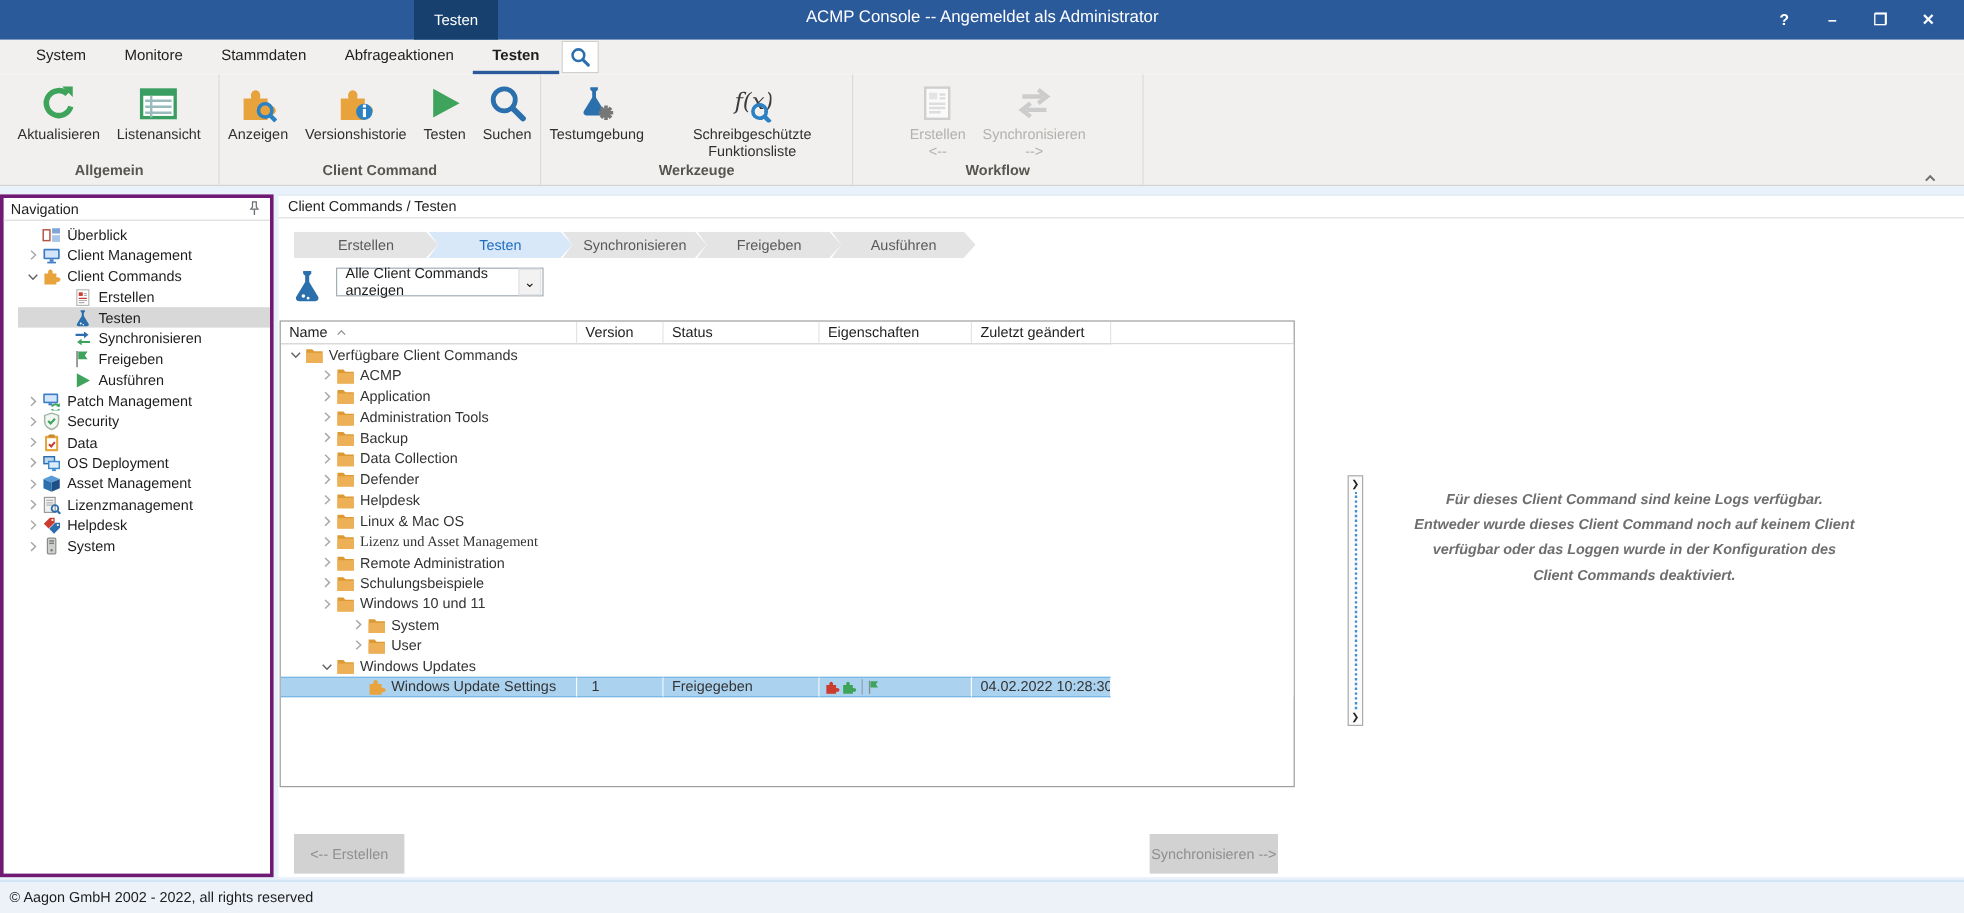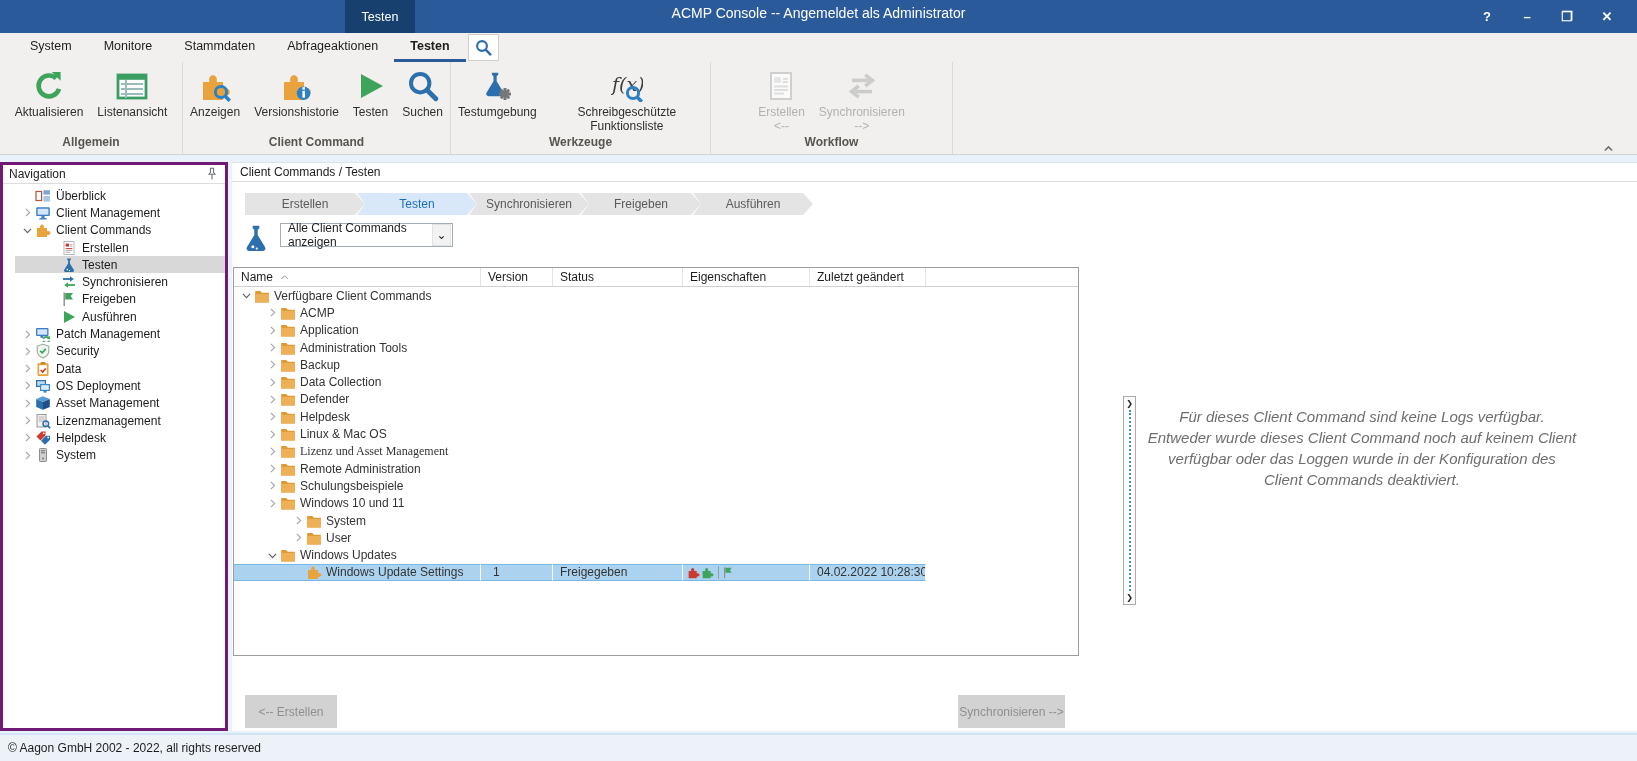--- a/index.html
+++ b/index.html
@@ -72,21 +72,21 @@
   .tree-exp { width:15px; display:flex; justify-content:center; flex:0 0 15px; }
   .tree-ico { width:16px; height:16px; margin-right:4px; flex:0 0 16px; }
   .prop-divider { width:1px; height:13px; background:#8fa0ad; margin:0 3px; }
 
   
   .splitter { position:absolute; left:891px; top:233px; width:13px; height:209px; background:#fbfbfb; border:1px solid #ababab; display:flex; flex-direction:column; align-items:center; }
   .splitter-arrow { height:13px; display:flex; align-items:center; justify-content:center; font-size:8px; color:#222; width:100%; }
   .splitter-line { flex:1; width:0; border-left:2px dotted #3f8fd6; }
 
   
-  .log-panel { position:absolute; left:910px; right:55px; top:243px; text-align:center; font-weight:normal; font-style:italic; color:#6e6e6e; font-size:15px; line-height:21px; }
+  .log-panel { position:absolute; left:910px; right:55px; top:243px; text-align:center; font-weight:bold; font-style:italic; color:#6e6e6e; font-size:12px; line-height:21px; }
 
   
   .footer-btn { position:absolute; top:532px; height:33px; background:#d2d2d2; color:#8f8f8f; display:flex; align-items:center; justify-content:center; }
   .footer-btn.create { left:13px; width:92px; }
   .footer-btn.sync { left:726px; width:107px; }
 
   
   .statusbar { position:absolute; left:0; right:0; bottom:0; height:28px; background:#edf2f8; border-top:2px solid #d2e5f6; display:flex; align-items:center; padding-left:8px; color:#1d1d1d; }
 </style>
 </head>

